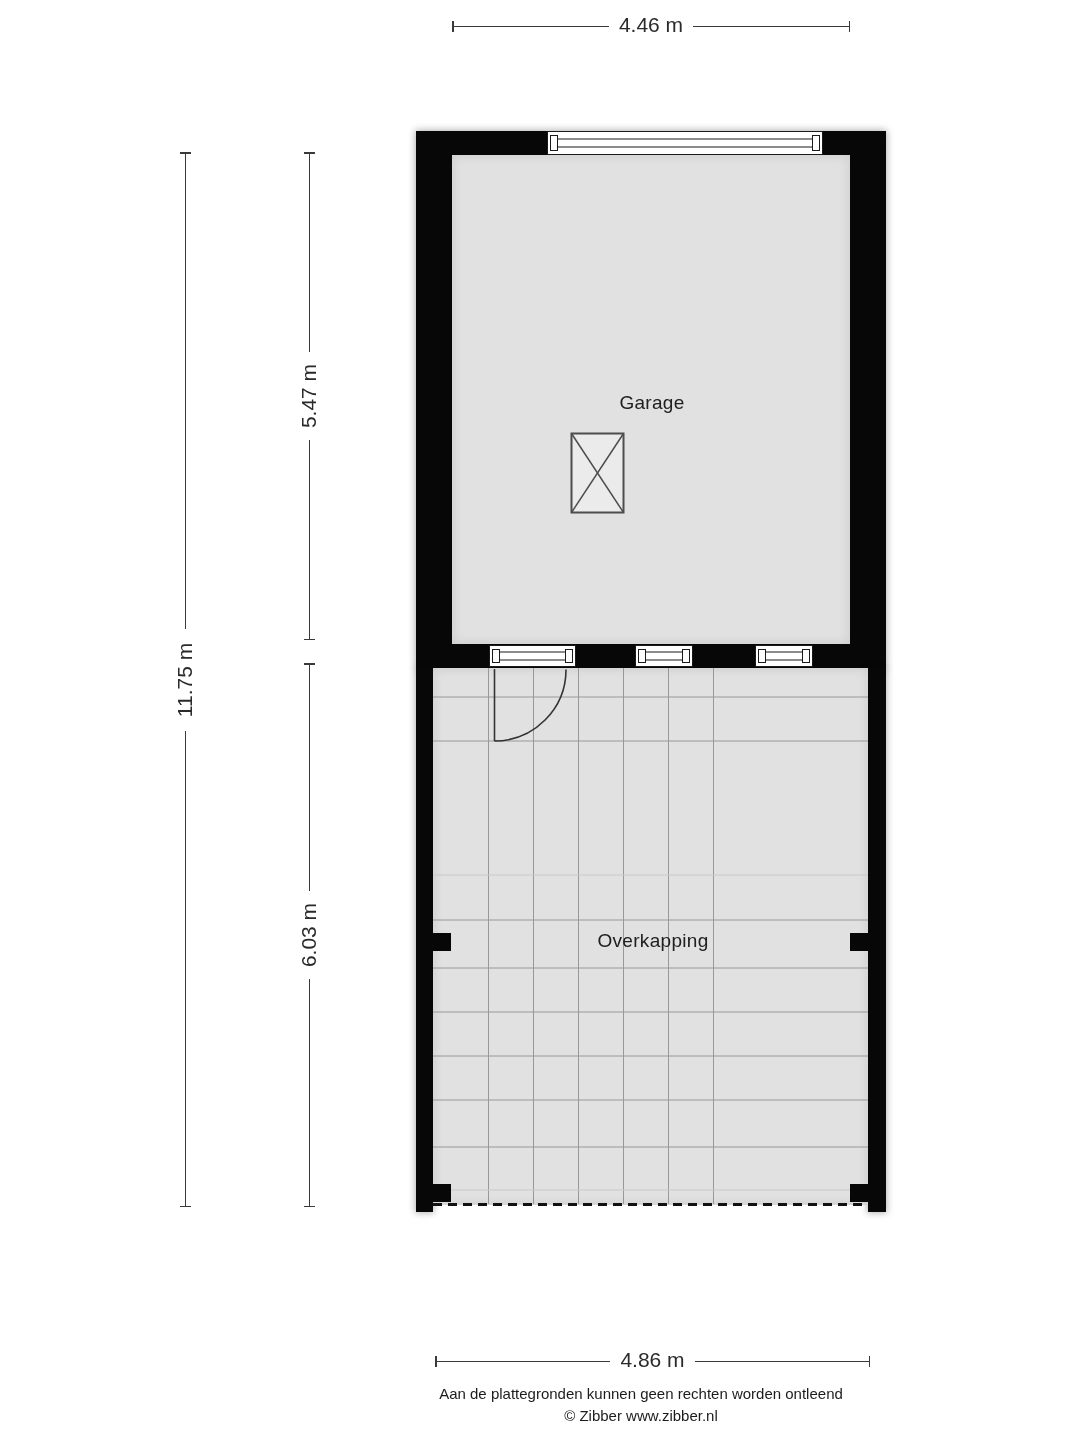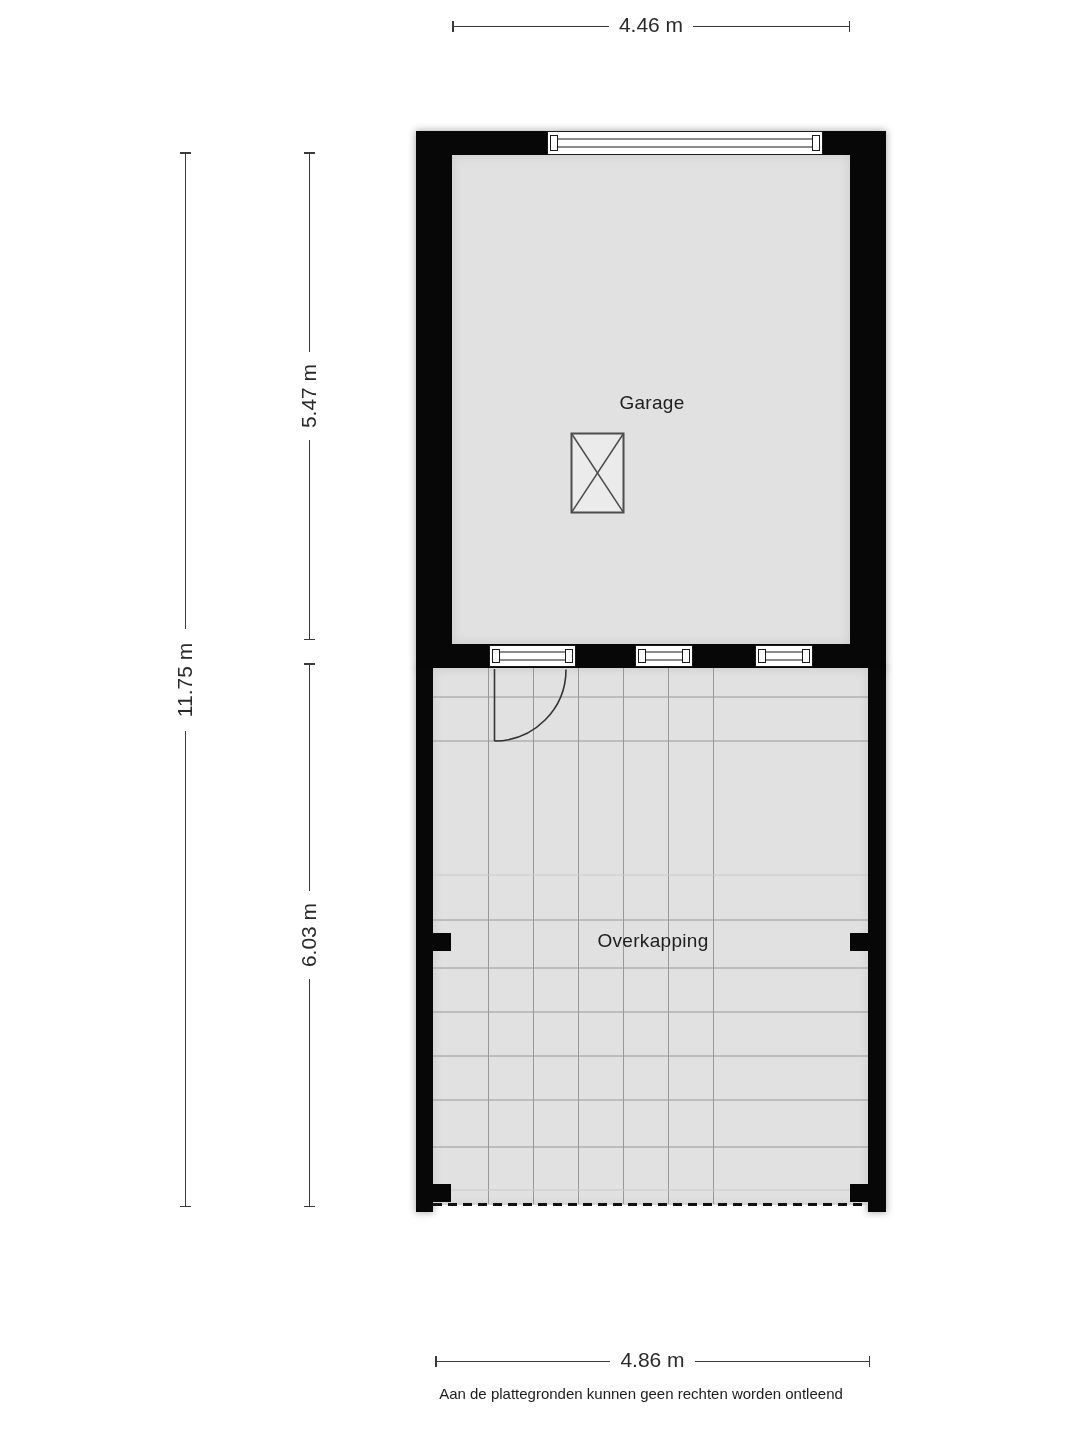--- a/index.html
+++ b/index.html
@@ -203,15 +203,16 @@
     </g>
 
     <line x1="17" y1="1073.5" x2="452" y2="1073.5" stroke="#111111" stroke-width="3" stroke-dasharray="9 6"></line>
   </svg>
 
   <div class="room-label garage">Garage</div>
   <div class="room-label overkapping">Overkapping</div>
 
   <div class="footer">
     <div>Aan de plattegronden kunnen geen rechten worden ontleend</div>
+    <div>© Zibber www.zibber.nl</div>
   </div>
 
 </div>
 
 </body></html>

